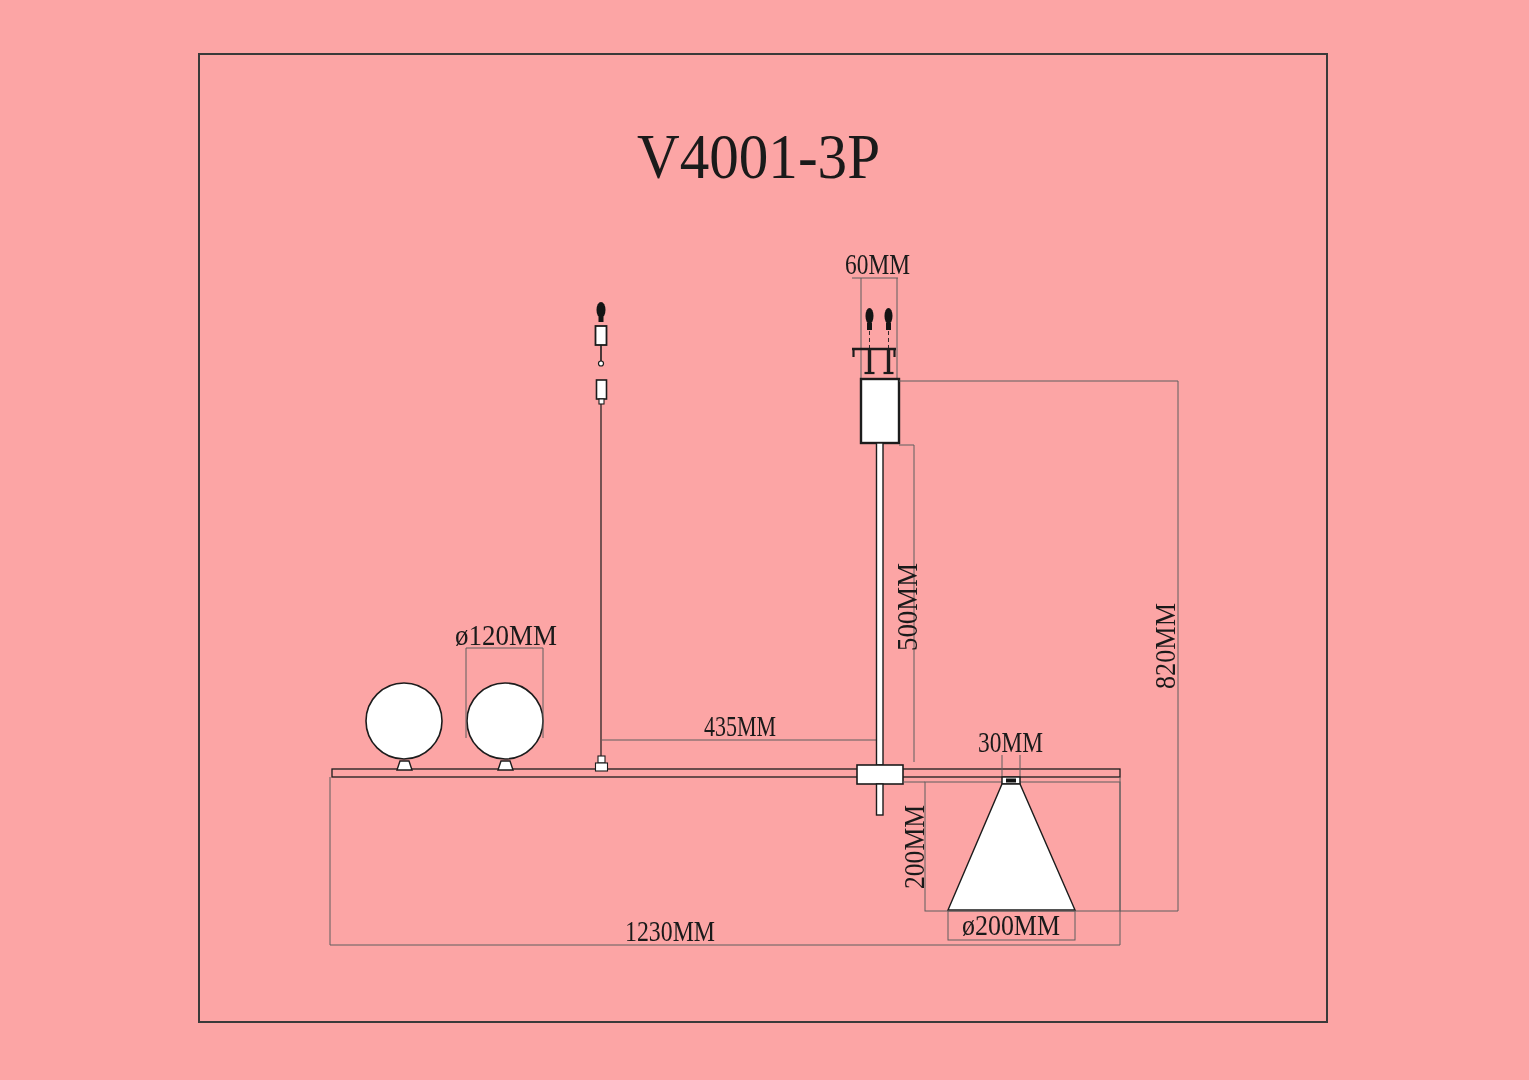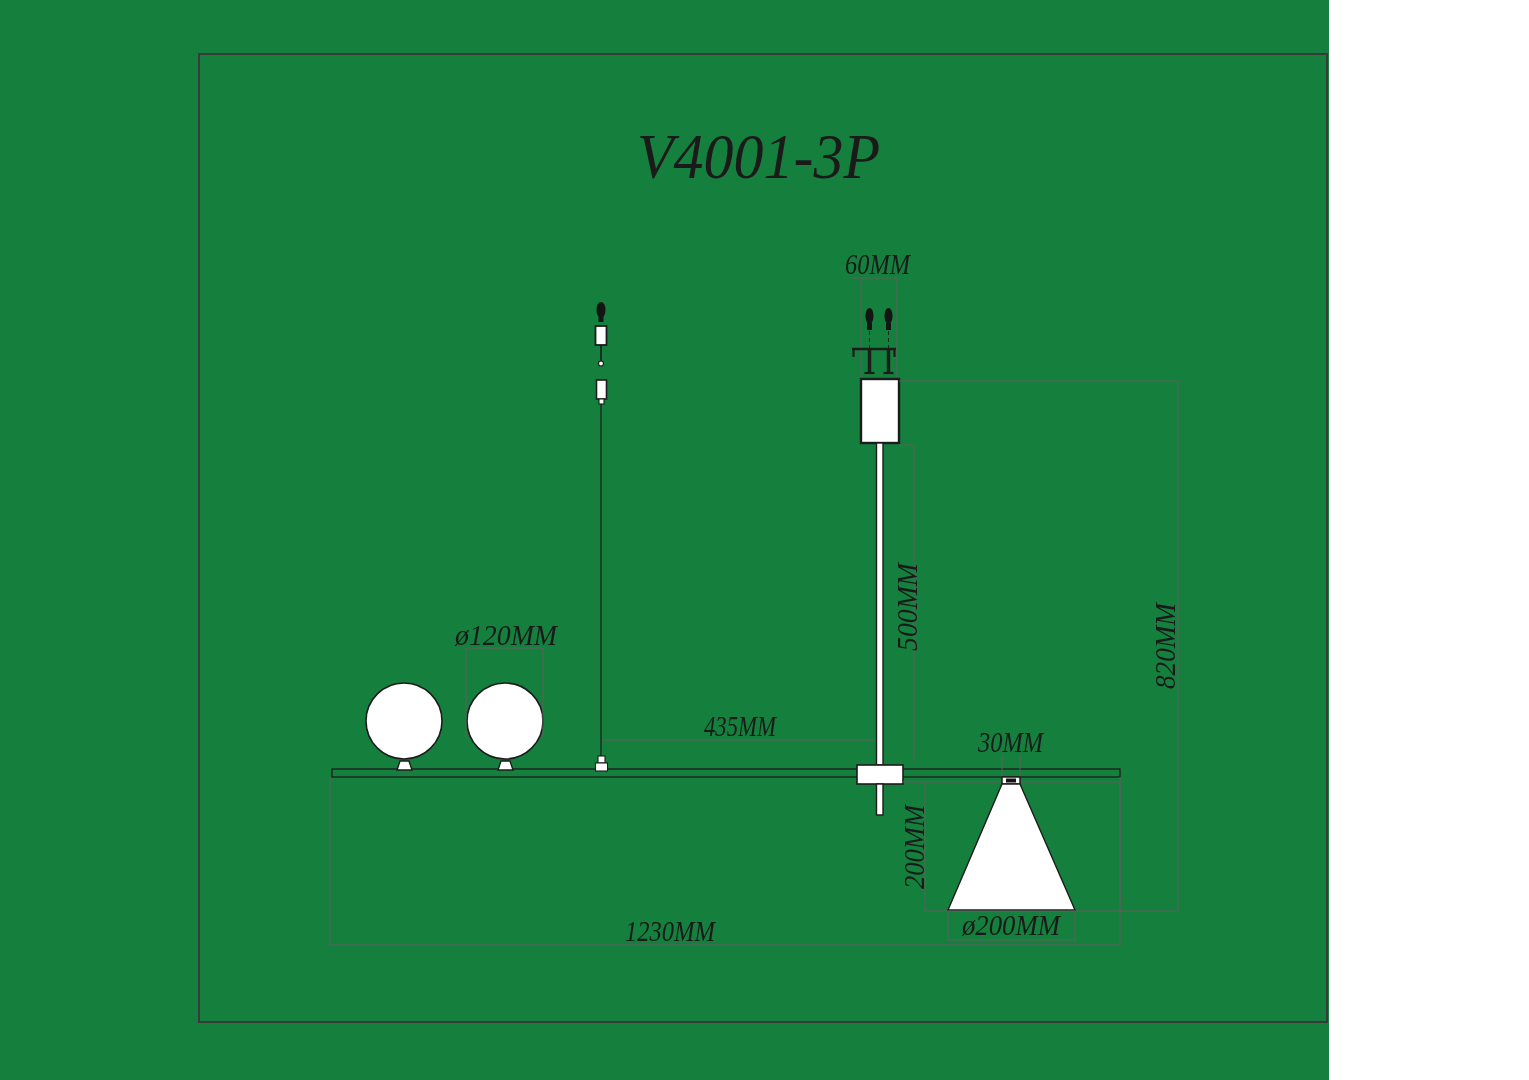--- a/index.html
+++ b/index.html
@@ -5,25 +5,24 @@
   html, body {
     margin: 0;
     padding: 0;
     background: #ffffff;
     width: 1529px;
     height: 1080px;
     overflow: hidden;
   }
   .canvas {
     position: relative;
-    width: 1329px;
+    width: 1529px;
     height: 1080px;
-    background: #15803d;
+    background: #fca5a5;
     font-family: "Liberation Serif", "DejaVu Serif", serif;
-    font-style: italic;
   }
   svg text {
     fill: #1a1a1a;
     font-family: "Liberation Serif", "DejaVu Serif", serif;
   }
   .dim-text  { font-size: 30px; }
   .title-text{ font-size: 64px; }
   .obj  { stroke: #1c1c1c; fill: none; }
   .objw { stroke: #1c1c1c; fill: #ffffff; }
   .dim  { stroke: #5f5f5f; stroke-width: 1; fill: none; }

